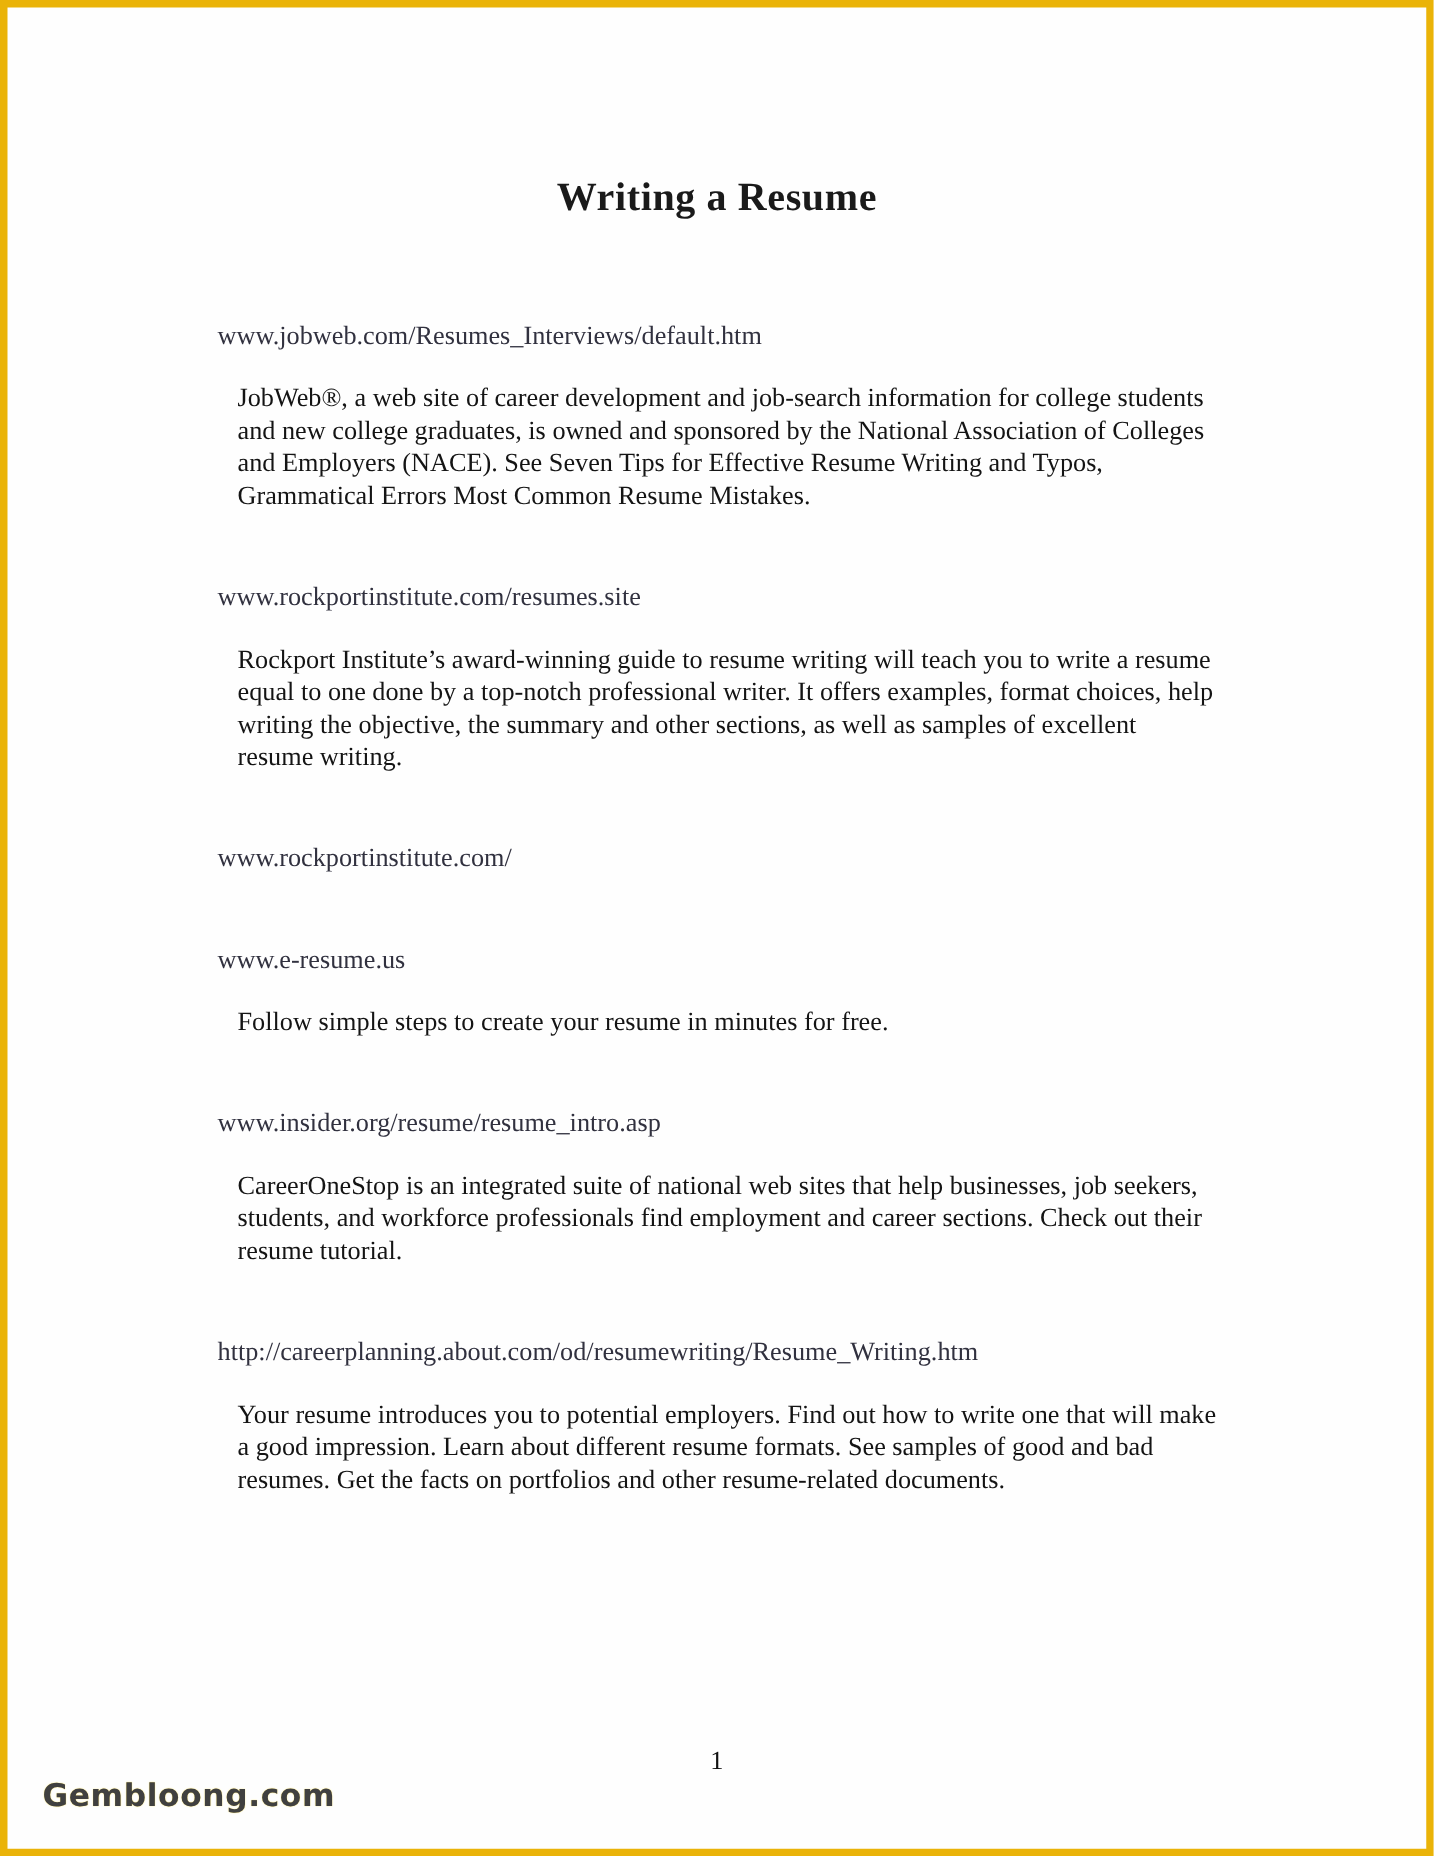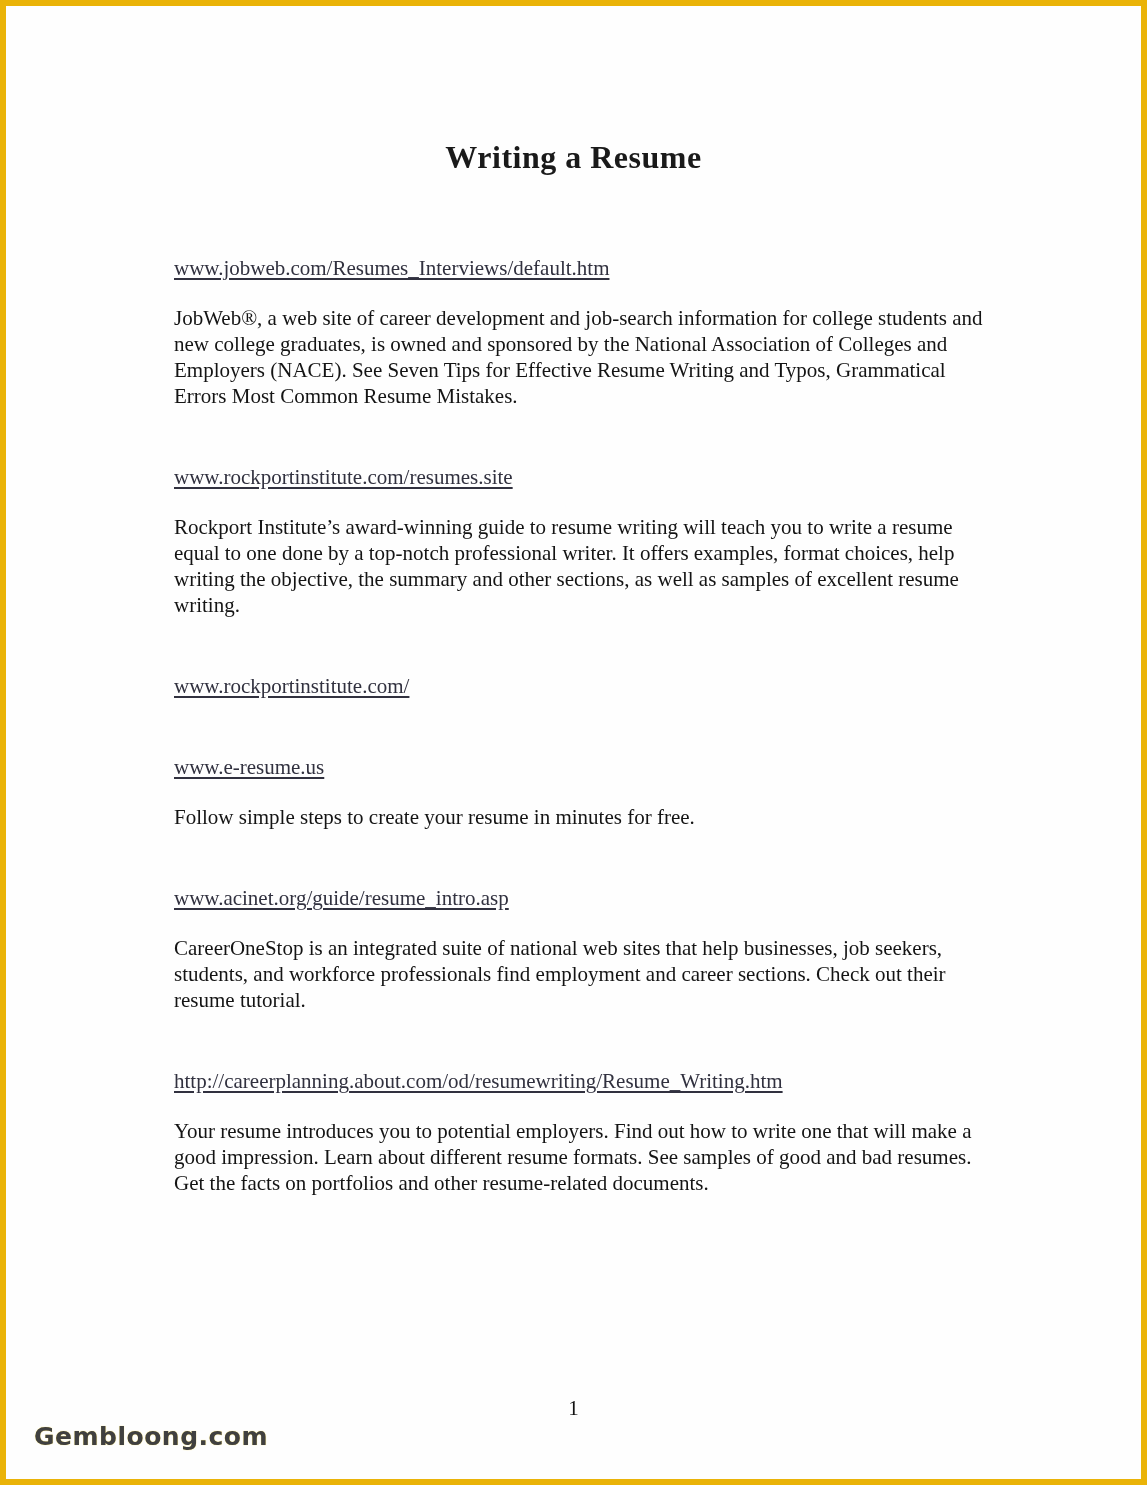--- a/index.html
+++ b/index.html
@@ -38,26 +38,25 @@
   .section {
     margin: 0 0 56px 0;
   }
   .url-line {
     margin: 0 0 24px 0;
     font-size: 21px;
     line-height: 25px;
   }
   .url-line a {
     color: #31313f;
-    text-decoration: underline;
     text-underline-offset: 3px;
     cursor: pointer;
   }
   .desc {
-    margin: 0;
+    margin: 16px;
     font-size: 21px;
     line-height: 26px;
     color: #141414;
   }
   .page-number {
     position: absolute;
     top: 1390px;
     left: 0;
     width: 100%;
     text-align: center;
@@ -98,21 +97,21 @@
     <div class="section">
       <div class="url-line"><a>www.rockportinstitute.com/</a></div>
     </div>
 
     <div class="section">
       <div class="url-line"><a>www.e-resume.us</a></div>
       <p class="desc">Follow simple steps to create your resume in minutes for free.</p>
     </div>
 
     <div class="section">
-      <div class="url-line"><a>www.acinet.org/guide/resume_intro.asp</a></div>
+      <div class="url-line"><a>www.insider.org/resume/resume_intro.asp</a></div>
       <p class="desc">CareerOneStop is an integrated suite of national web sites that help businesses, job seekers, students, and workforce professionals find employment and career sections. Check out their resume tutorial.</p>
     </div>
 
     <div class="section">
       <div class="url-line"><a>http://careerplanning.about.com/od/resumewriting/Resume_Writing.htm</a></div>
       <p class="desc">Your resume introduces you to potential employers. Find out how to write one that will make a good impression. Learn about different resume formats. See samples of good and bad resumes. Get the facts on portfolios and other resume-related documents.</p>
     </div>
 
   </div>
 

